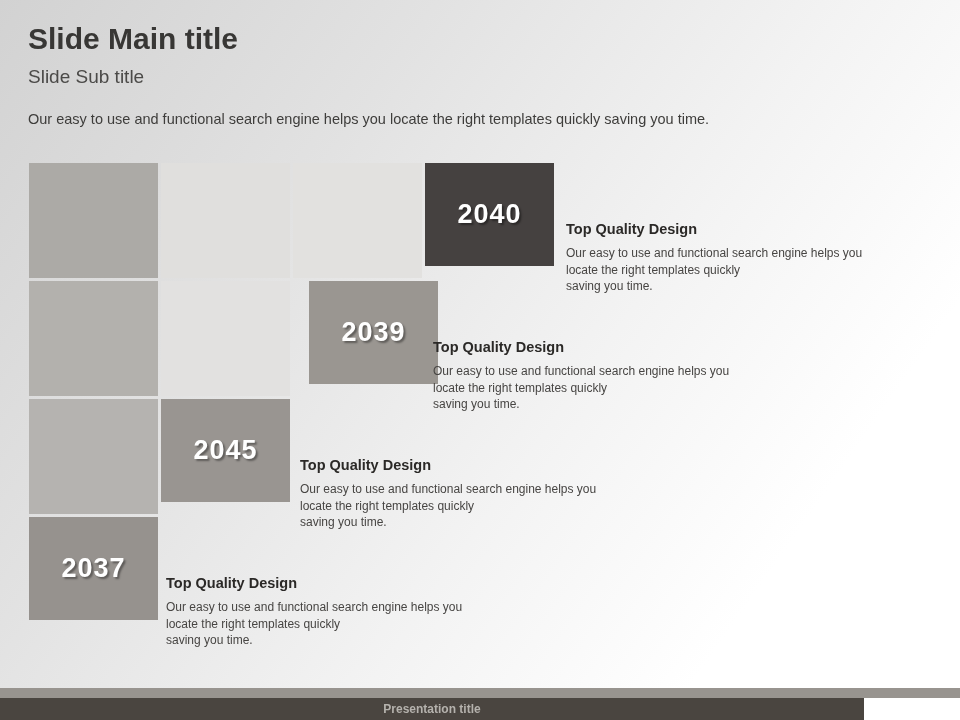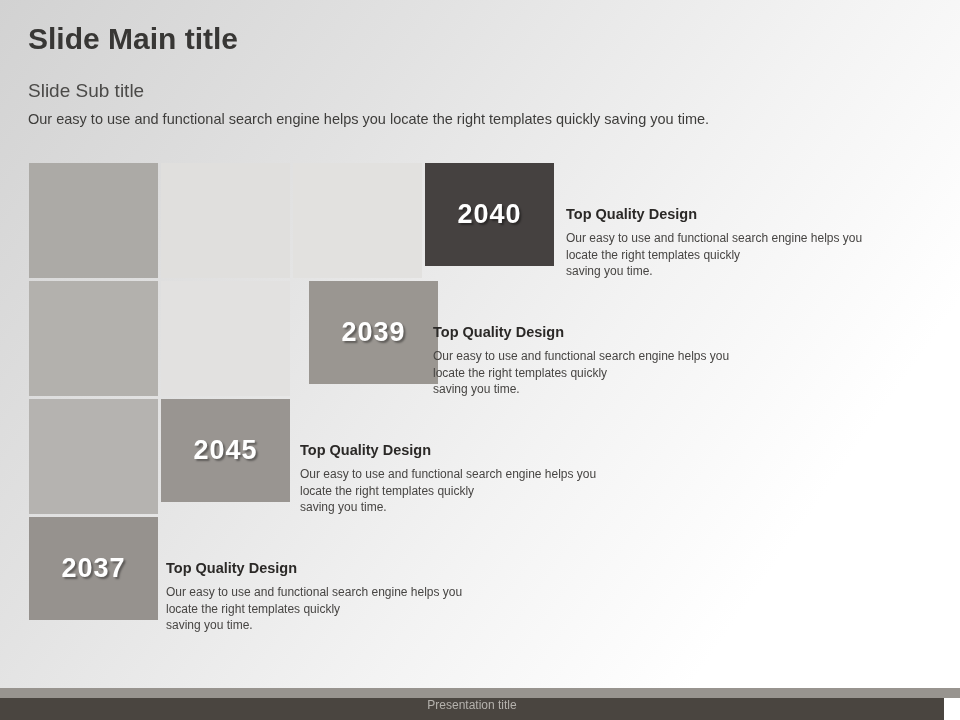--- a/index.html
+++ b/index.html
@@ -21,21 +21,21 @@
     top: 22px;
     font-size: 30px;
     font-weight: 700;
     color: #383735;
     letter-spacing: 0px;
   }
 
   .slide-subtitle {
     position: absolute;
     left: 28px;
-    top: 80px;
+    top: 66px;
     font-size: 19px;
     font-weight: 400;
     color: #4b4a48;
   }
 
   .intro-text {
     position: absolute;
     left: 28px;
     top: 111px;
     font-size: 14.5px;
@@ -68,20 +68,21 @@
   .tblock {
     position: absolute;
     width: 320px;
   }
 
   .theading {
     font-size: 14.5px;
     font-weight: 700;
     color: #2b2927;
     margin-bottom: 8px;
+    margin-top: 15px;
   }
 
   .tbody {
     font-size: 12px;
     line-height: 16.5px;
     color: #474543;
     white-space: pre-line;
   }
 
   .footer-strip {
@@ -89,25 +90,26 @@
     left: 0;
     top: 688px;
     width: 960px;
     height: 10px;
   }
 
   .footer-bar {
     position: absolute;
     left: 0;
     top: 698px;
-    width: 944px;
+    width: 864px;
     height: 22px;
     display: flex;
-    align-items: flex-start;
+    align-items: center;
     justify-content: center;
+    font-weight: bold;
   }
 
   .footer-title {
     font-size: 12px;
     color: #b5b2ad;
   }
 </style>
 </head>
 <body>
 

